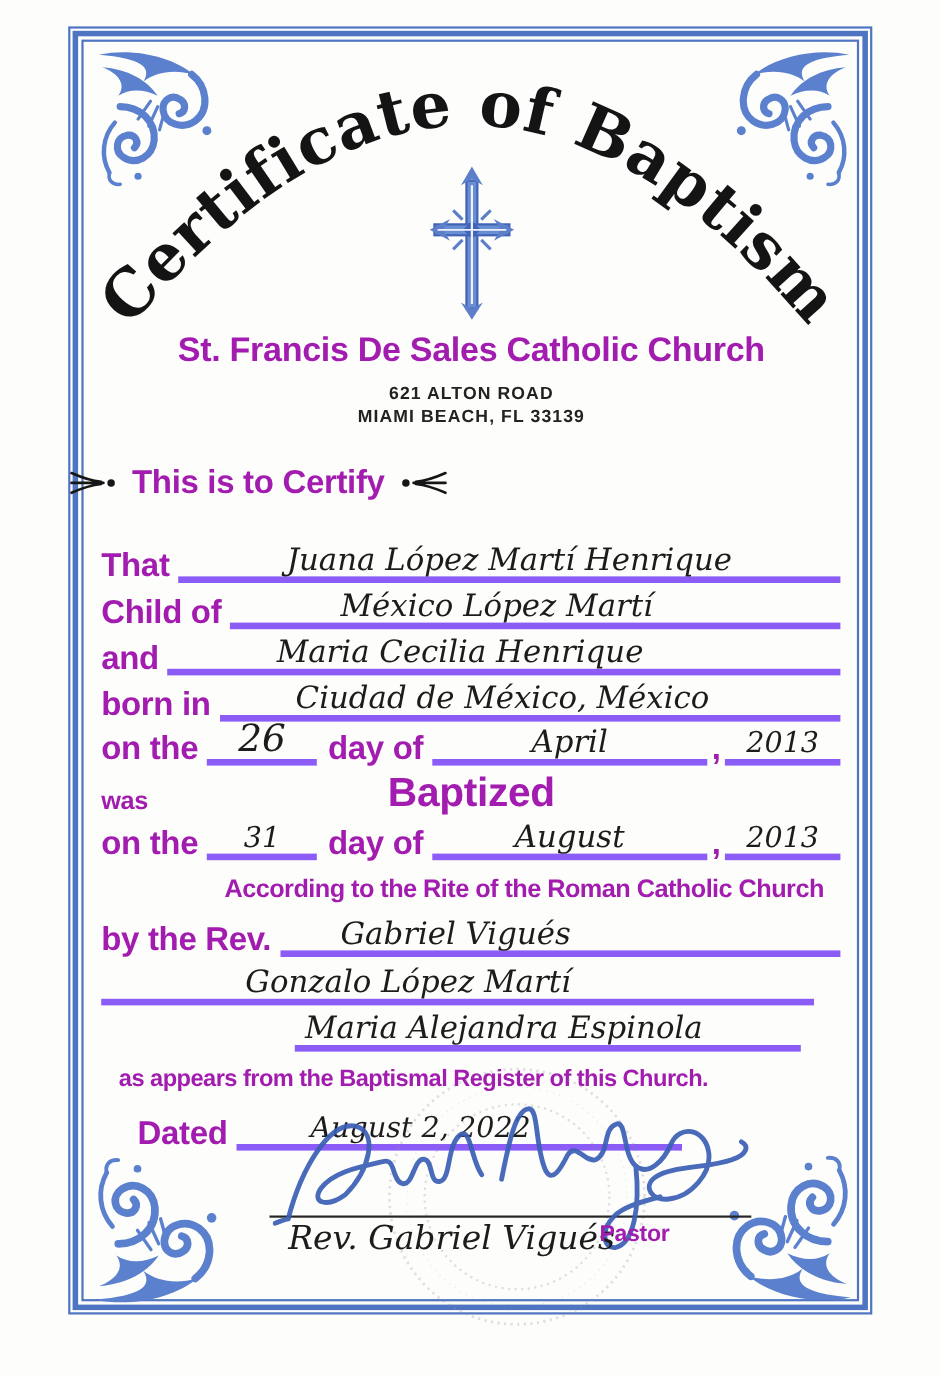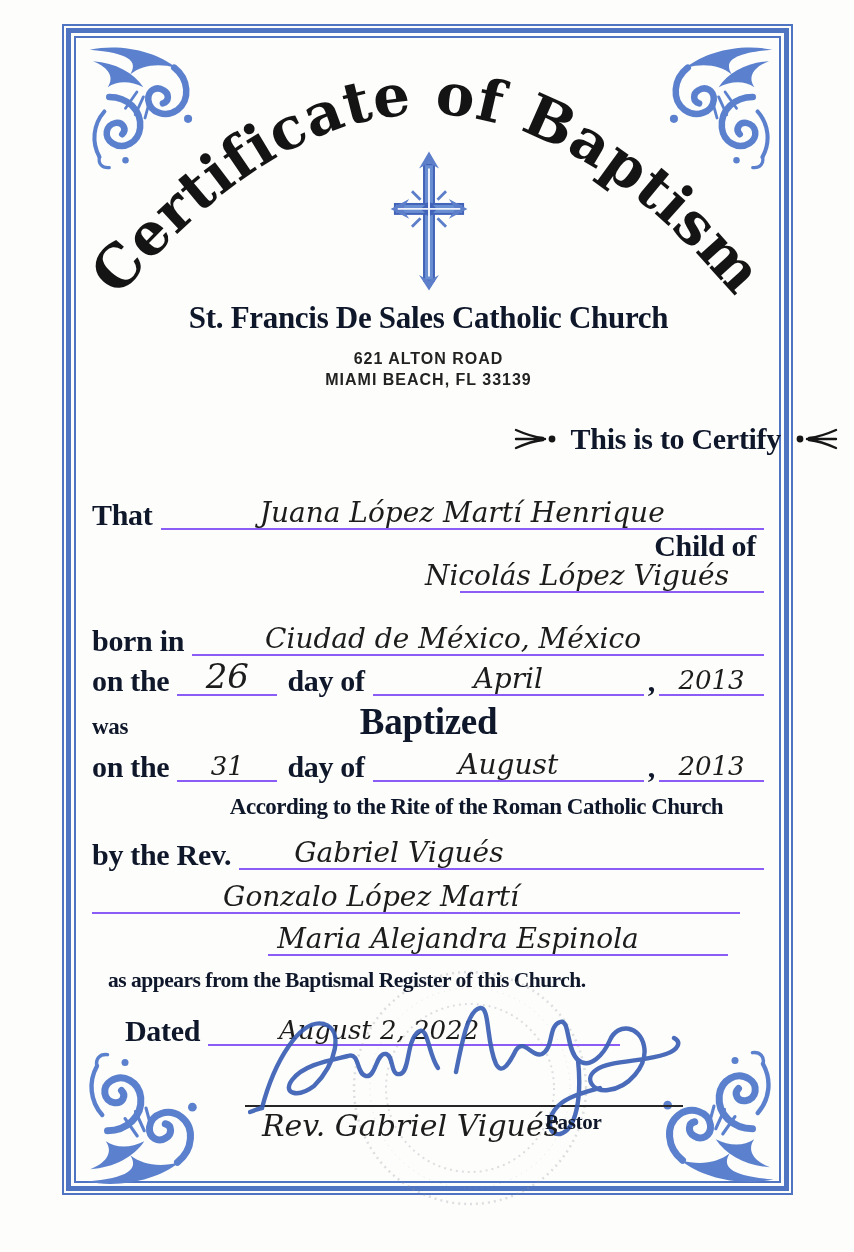--- a/index.html
+++ b/index.html
@@ -13,34 +13,34 @@
   .corner{position:absolute;width:130px;height:130px;}
   .c-tl{left:80px;top:40px;}
   .c-tr{right:72px;top:40px;transform:scaleX(-1);}
   .c-bl{left:76px;top:1052px;width:140px;height:140px;transform:scaleY(-1);}
   .c-br{right:70px;top:1050px;width:140px;height:140px;transform:rotate(180deg);}
   
   .arch{position:absolute;left:57px;top:14px;}
   .arch text{font-family:"DejaVu Serif",serif;font-weight:700;fill:#141414;letter-spacing:1px;}
   .cross{position:absolute;left:386px;top:150px;}
   
-  .bl{font-family:Liberation Serif, serif;font-weight:700;color:#0f172a;letter-spacing:-0.3px;}
+  .bl{font-family:Liberation Sans, sans-serif;font-weight:700;color:#a21caf;letter-spacing:-0.3px;}
   .script{font-family:"DejaVu Serif",serif;font-style:italic;color:#1c1c1c;}
   .sans{font-family:"Liberation Sans","DejaVu Sans",sans-serif;color:#222;}
   .center-band{position:absolute;left:62px;width:733px;text-align:center;}
   .church-name{top:300px;font-size:31px;}
   .addr{font-weight:700;font-size:16px;letter-spacing:1px;}
   .addr1{top:350px;}
   .addr2{top:371px;}
-  .certify{top:422px;display:flex;justify-content:flex-end;align-items:center;gap:14px;padding-left:44px;}
+  .certify{top:422px;display:flex;justify-content:flex-start;align-items:center;gap:14px;}
   .certify .bl{font-size:30px;}
   
   .row{position:absolute;display:flex;align-items:flex-end;}
   .lab{font-size:30px;white-space:nowrap;padding-right:8px;line-height:1.05;}
-  .fill{border-bottom:2px solid #8b5cf6;text-align:center;line-height:1;padding-bottom:1px;}
+  .fill{border-bottom:6px solid #8b5cf6;text-align:center;line-height:1;padding-bottom:1px;margin-top:25px;}
   .grow{flex:1;}
   .val{font-size:28px;display:inline-block;}
   .was-label{position:absolute;left:92px;top:714px;font-size:23px;}
   .baptized{top:700px;font-size:37px;}
   .rite{top:794px;font-size:23px;letter-spacing:-0.5px;padding-left:48px;}
   .register{position:absolute;left:108px;top:968px;font-size:21.5px;letter-spacing:-0.5px;}
   .sigline{position:absolute;left:245px;top:1060px;width:438px;height:45px;border-bottom:2px solid #262626;}
   .revname{position:absolute;left:262px;top:1108px;font-size:30px;}
   .pastor{position:absolute;left:545px;top:1110px;font-size:21px;}
   .seal{position:absolute;left:330px;top:960px;opacity:.28;}
@@ -132,25 +132,29 @@
           <use href="#arrow-orn"></use>
         </g>
       </svg>
   </div>
 
   <div class="row" style="left:92px;width:672px;top:488px;height:42px;">
     <span class="lab bl">That</span>
     <span class="fill grow"><span class="val script">Juana López Martí Henrique</span></span>
   </div>
 
-  <div class="row" style="left:92px;width:672px;top:530px;height:42px;flex-direction:column;">
+  <div class="row" style="left:92px;width:672px;top:530px;height:42px;">
     <span class="lab bl">Child of</span>
-    <span class="fill grow"><span class="val script" style="transform:translateX(-35px)">Nicolás López Vigués</span></span>
-  </div>
-
+    <span class="fill grow"><span class="val script" style="transform:translateX(-35px)">México López Martí</span></span>
+  </div>
+
+  <div class="row" style="left:92px;width:672px;top:572px;height:42px;">
+    <span class="lab bl">and</span>
+    <span class="fill grow"><span class="val script" style="transform:translateX(-40px)">Maria Cecilia Henrique</span></span>
+  </div>
 
   <div class="row" style="left:92px;width:672px;top:614px;height:42px;">
     <span class="lab bl">born in</span>
     <span class="fill grow"><span class="val script" style="transform:translateX(-25px)">Ciudad de México, México</span></span>
   </div>
 
   <div class="row" style="left:92px;width:672px;top:654px;height:42px;">
     <span class="lab bl">on the</span>
     <span class="fill" style="width:100px"><span class="val script" style="font-size:34px">26</span></span>
     <span class="lab bl" style="padding-left:10px">day of</span>

